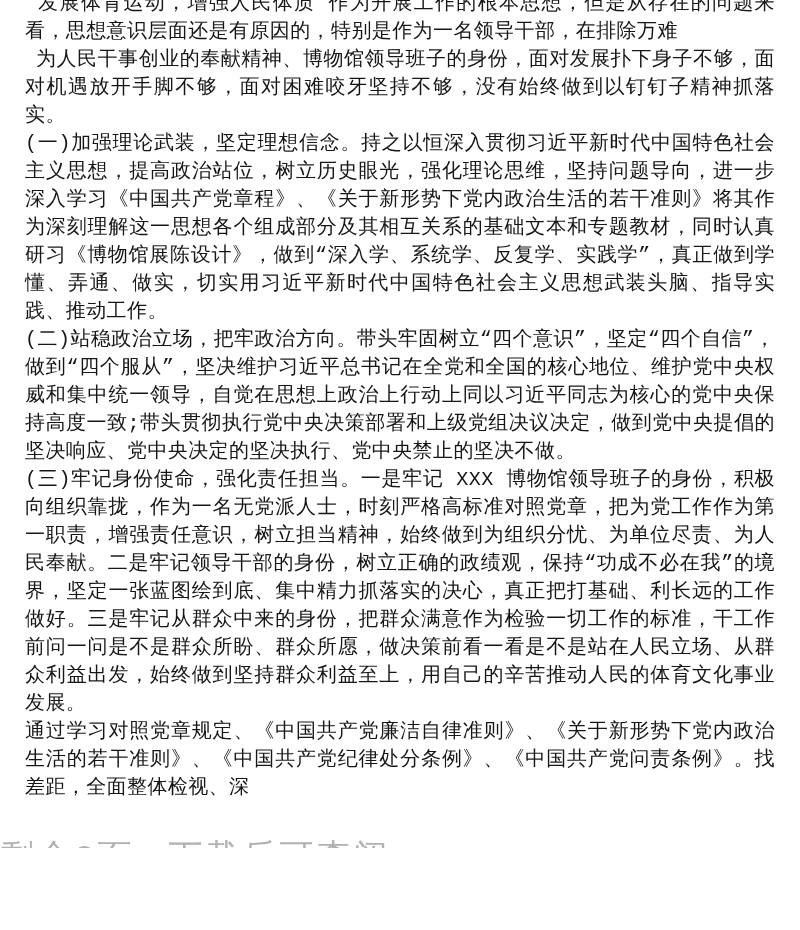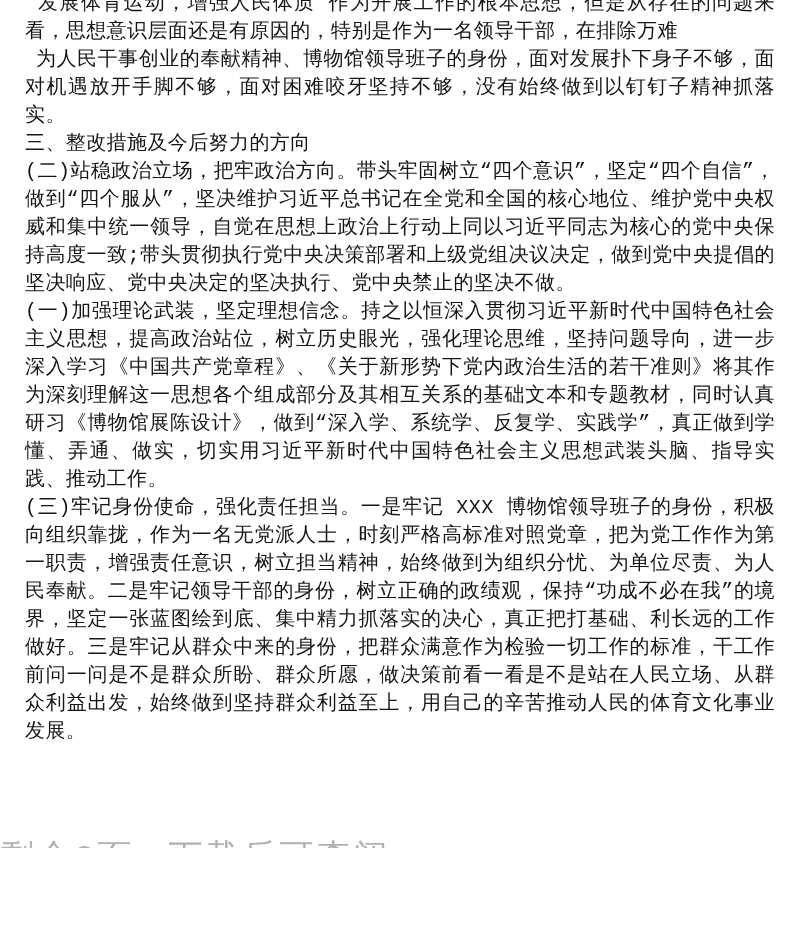--- a/index.html
+++ b/index.html
@@ -51,23 +51,23 @@
   }
 </style>
 </head>
 <body>
 
 <div class="page">
 
   <div class="doc-text">
       <p>“发展体育运动，增强人民体质”作为开展工作的根本思想，但是从存在的问题来看，思想意识层面还是有原因的，特别是作为一名领导干部，在排除万难</p>
       <p class="indent">为人民干事创业的奉献精神、博物馆领导班子的身份，面对发展扑下身子不够，面对机遇放开手脚不够，面对困难咬牙坚持不够，没有始终做到以钉钉子精神抓落实。</p>
-      <p>三、整改措施及今后努力的方向</p>
+      <p>(一)加强理论武装，坚定理想信念。持之以恒深入贯彻习近平新时代中国特色社会主义思想，提高政治站位，树立历史眼光，强化理论思维，坚持问题导向，进一步深入学习《中国共产党章程》、《关于新形势下党内政治生活的若干准则》将其作为深刻理解这一思想各个组成部分及其相互关系的基础文本和专题教材，同时认真研习《博物馆展陈设计》，做到“深入学、系统学、反复学、实践学”，真正做到学懂、弄通、做实，切实用习近平新时代中国特色社会主义思想武装头脑、指导实践、推动工作。</p>
       <p>(二)站稳政治立场，把牢政治方向。带头牢固树立“四个意识”，坚定“四个自信”，做到“四个服从”，坚决维护习近平总书记在全党和全国的核心地位、维护党中央权威和集中统一领导，自觉在思想上政治上行动上同以习近平同志为核心的党中央保持高度一致;带头贯彻执行党中央决策部署和上级党组决议决定，做到党中央提倡的坚决响应、党中央决定的坚决执行、党中央禁止的坚决不做。</p>
-      <p>(一)加强理论武装，坚定理想信念。持之以恒深入贯彻习近平新时代中国特色社会主义思想，提高政治站位，树立历史眼光，强化理论思维，坚持问题导向，进一步深入学习《中国共产党章程》、《关于新形势下党内政治生活的若干准则》将其作为深刻理解这一思想各个组成部分及其相互关系的基础文本和专题教材，同时认真研习《博物馆展陈设计》，做到“深入学、系统学、反复学、实践学”，真正做到学懂、弄通、做实，切实用习近平新时代中国特色社会主义思想武装头脑、指导实践、推动工作。</p>
       <p>(三)牢记身份使命，强化责任担当。一是牢记 XXX 博物馆领导班子的身份，积极向组织靠拢，作为一名无党派人士，时刻严格高标准对照党章，把为党工作作为第一职责，增强责任意识，树立担当精神，始终做到为组织分忧、为单位尽责、为人民奉献。二是牢记领导干部的身份，树立正确的政绩观，保持“功成不必在我”的境界，坚定一张蓝图绘到底、集中精力抓落实的决心，真正把打基础、利长远的工作做好。三是牢记从群众中来的身份，把群众满意作为检验一切工作的标准，干工作前问一问是不是群众所盼、群众所愿，做决策前看一看是不是站在人民立场、从群众利益出发，始终做到坚持群众利益至上，用自己的辛苦推动人民的体育文化事业发展。</p>
+      <p>通过学习对照党章规定、《中国共产党廉洁自律准则》、《关于新形势下党内政治生活的若干准则》、《中国共产党纪律处分条例》、《中国共产党问责条例》。找差距，全面整体检视、深</p>
     </div>
 
   <div class="footer-banner">
     <span>剩余2页</span><span class="gap"></span><span>下载后可查阅</span>
   </div>
 
 </div>
 
 </body></html>

